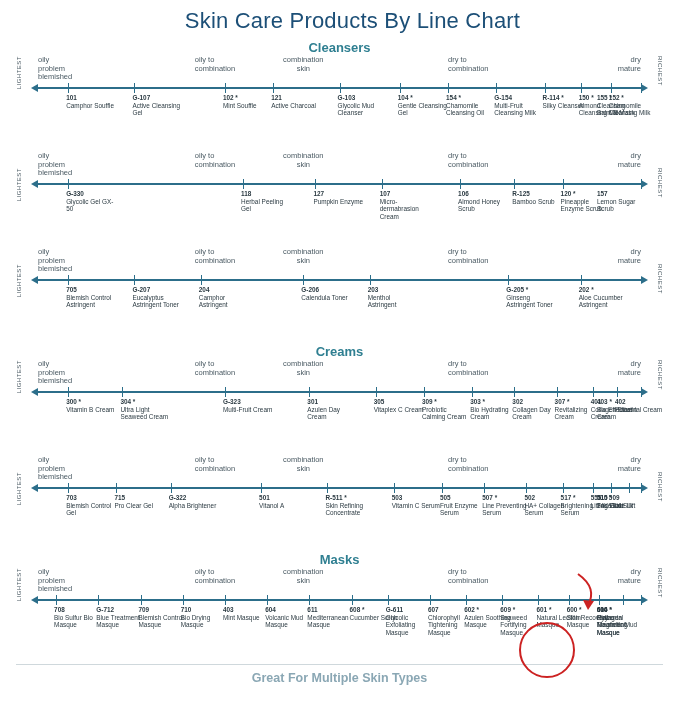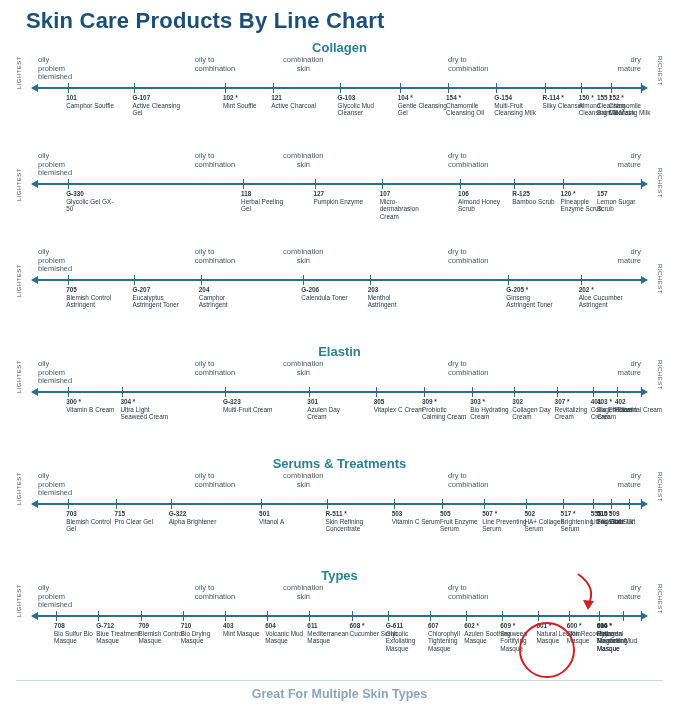--- a/index.html
+++ b/index.html
@@ -3,21 +3,21 @@
 <meta charset="utf-8">
 <style>
   html,body{margin:0;padding:0;}
   body{
     width:679px;height:727px;background:#ffffff;
     font-family:"Liberation Sans", sans-serif;
     color:#2b3a42;overflow:hidden;
   }
   .page{position:relative;width:679px;height:727px;}
   .title{
-    text-align:left;color:#1c4f77;font-size:22px;font-weight:bold;
+    text-align:center;color:#1c4f77;font-size:22px;font-weight:normal;
     letter-spacing:0.2px;padding-top:8px;padding-left:26px;
   }
   .section{position:relative;margin:0 16px 0 16px;padding-top:6px;}
   .sec-title{
     text-align:center;color:#2f7f91;font-size:13px;font-weight:bold;
     margin-bottom:1px;
   }
   .endcap{
     position:absolute;font-size:6px;letter-spacing:0.5px;color:#4a5a63;
     writing-mode:vertical-rl;text-orientation:mixed;
@@ -64,21 +64,21 @@
   }
   .arrow-svg{position:absolute;pointer-events:none;}
 </style>
 </head>
 <body>
 
 <div class="page">
   <div class="title">Skin Care Products By Line Chart</div>
   <div id="sections">
       <div class="section">
-        <div class="sec-title">Collagen</div>
+        <div class="sec-title">Cleansers</div>
         <div class="endcap left" style="top: 22px;">LIGHTEST</div>
         <div class="endcap right" style="top: 22px;">RICHEST</div>
         <div class="band">
           <div class="zones">
             <div class="zone " style="left: 0%;">oily<br>problem<br>blemished</div>
             <div class="zone " style="left: 26%;">oily to<br>combination</div>
             <div class="zone center" style="left: calc(44% - 45px); width: 90px;">combination<br>skin</div>
             <div class="zone " style="left: 68%;">dry to<br>combination</div>
             <div class="zone right" style="right: 0px;">dry<br>mature</div>
           </div>
@@ -254,21 +254,21 @@
               <div class="nm">Ginseng Astringent Toner</div>
             </div>
             <div class="item" style="left: calc(90% - 2px); width: 50px;">
               <div class="code">202 *</div>
               <div class="nm">Aloe Cucumber Astringent</div>
             </div>
           </div>
         </div>
       </div>
       <div class="section">
-        <div class="sec-title">Elastin</div>
+        <div class="sec-title">Creams</div>
         <div class="endcap left" style="top: 22px;">LIGHTEST</div>
         <div class="endcap right" style="top: 22px;">RICHEST</div>
         <div class="band">
           <div class="zones">
             <div class="zone " style="left: 0%;">oily<br>problem<br>blemished</div>
             <div class="zone " style="left: 26%;">oily to<br>combination</div>
             <div class="zone center" style="left: calc(44% - 45px); width: 90px;">combination<br>skin</div>
             <div class="zone " style="left: 68%;">dry to<br>combination</div>
             <div class="zone right" style="right: 0px;">dry<br>mature</div>
           </div>
@@ -333,21 +333,20 @@
               <div class="nm">Placental Cream</div>
             </div>
             <div class="item" style="left: calc(100% - 44px); width: 44px;">
               <div class="code">403 *</div>
               <div class="nm">Bio Effective Cream</div>
             </div>
           </div>
         </div>
       </div>
       <div class="section">
-        <div class="sec-title">Serums &amp; Treatments</div>
         <div class="endcap left" style="top: 22px;">LIGHTEST</div>
         <div class="endcap right" style="top: 22px;">RICHEST</div>
         <div class="band">
           <div class="zones">
             <div class="zone " style="left: 0%;">oily<br>problem<br>blemished</div>
             <div class="zone " style="left: 26%;">oily to<br>combination</div>
             <div class="zone center" style="left: calc(44% - 45px); width: 90px;">combination<br>skin</div>
             <div class="zone " style="left: 68%;">dry to<br>combination</div>
             <div class="zone right" style="right: 0px;">dry<br>mature</div>
           </div>
@@ -422,21 +421,21 @@
               <div class="nm">24K Gold</div>
             </div>
             <div class="item" style="left: calc(100% - 44px); width: 44px;">
               <div class="code">515 *</div>
               <div class="nm">Face Line Lift</div>
             </div>
           </div>
         </div>
       </div>
       <div class="section">
-        <div class="sec-title">Types</div>
+        <div class="sec-title">Masks</div>
         <div class="endcap left" style="top: 22px;">LIGHTEST</div>
         <div class="endcap right" style="top: 22px;">RICHEST</div>
         <div class="band">
           <div class="zones">
             <div class="zone " style="left: 0%;">oily<br>problem<br>blemished</div>
             <div class="zone " style="left: 26%;">oily to<br>combination</div>
             <div class="zone center" style="left: calc(44% - 45px); width: 90px;">combination<br>skin</div>
             <div class="zone " style="left: 68%;">dry to<br>combination</div>
             <div class="zone right" style="right: 0px;">dry<br>mature</div>
           </div>

